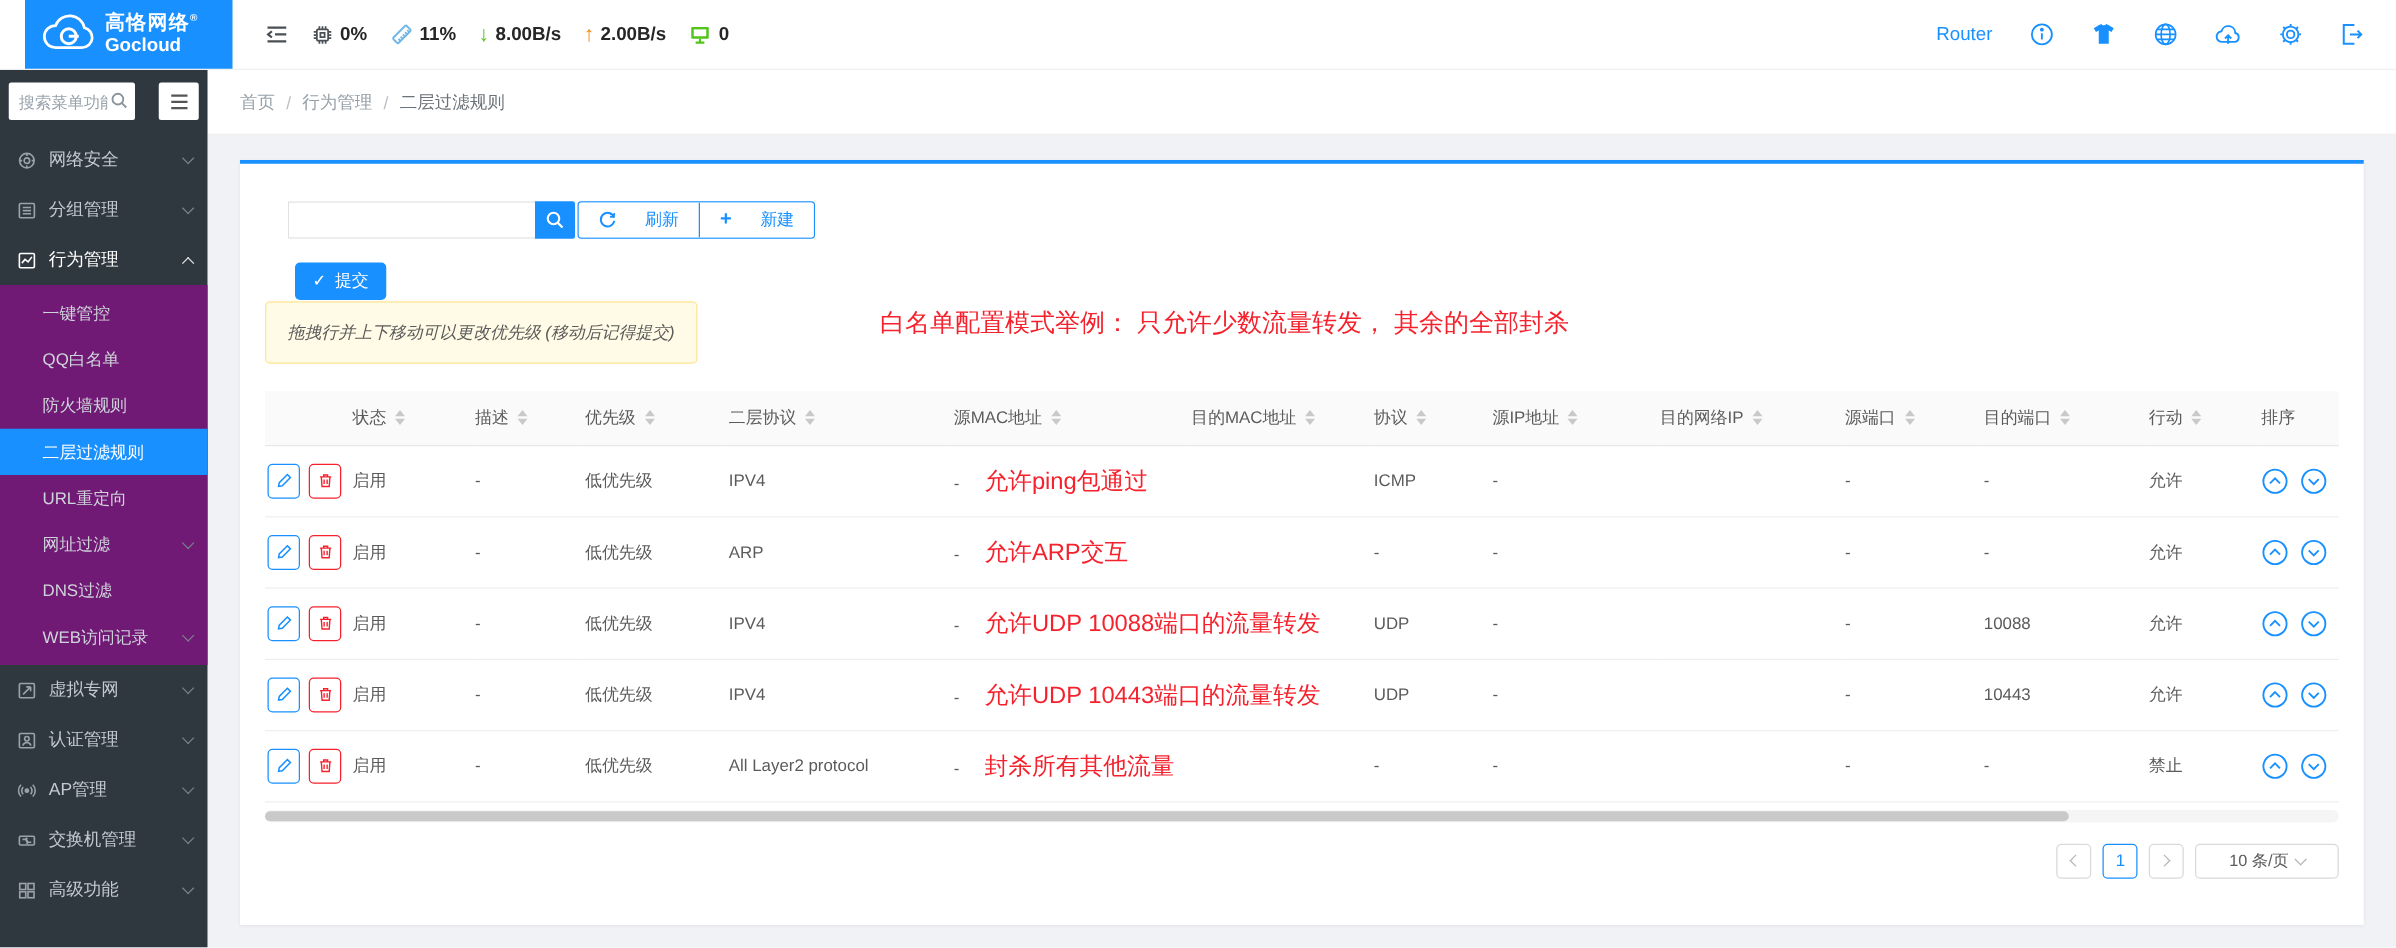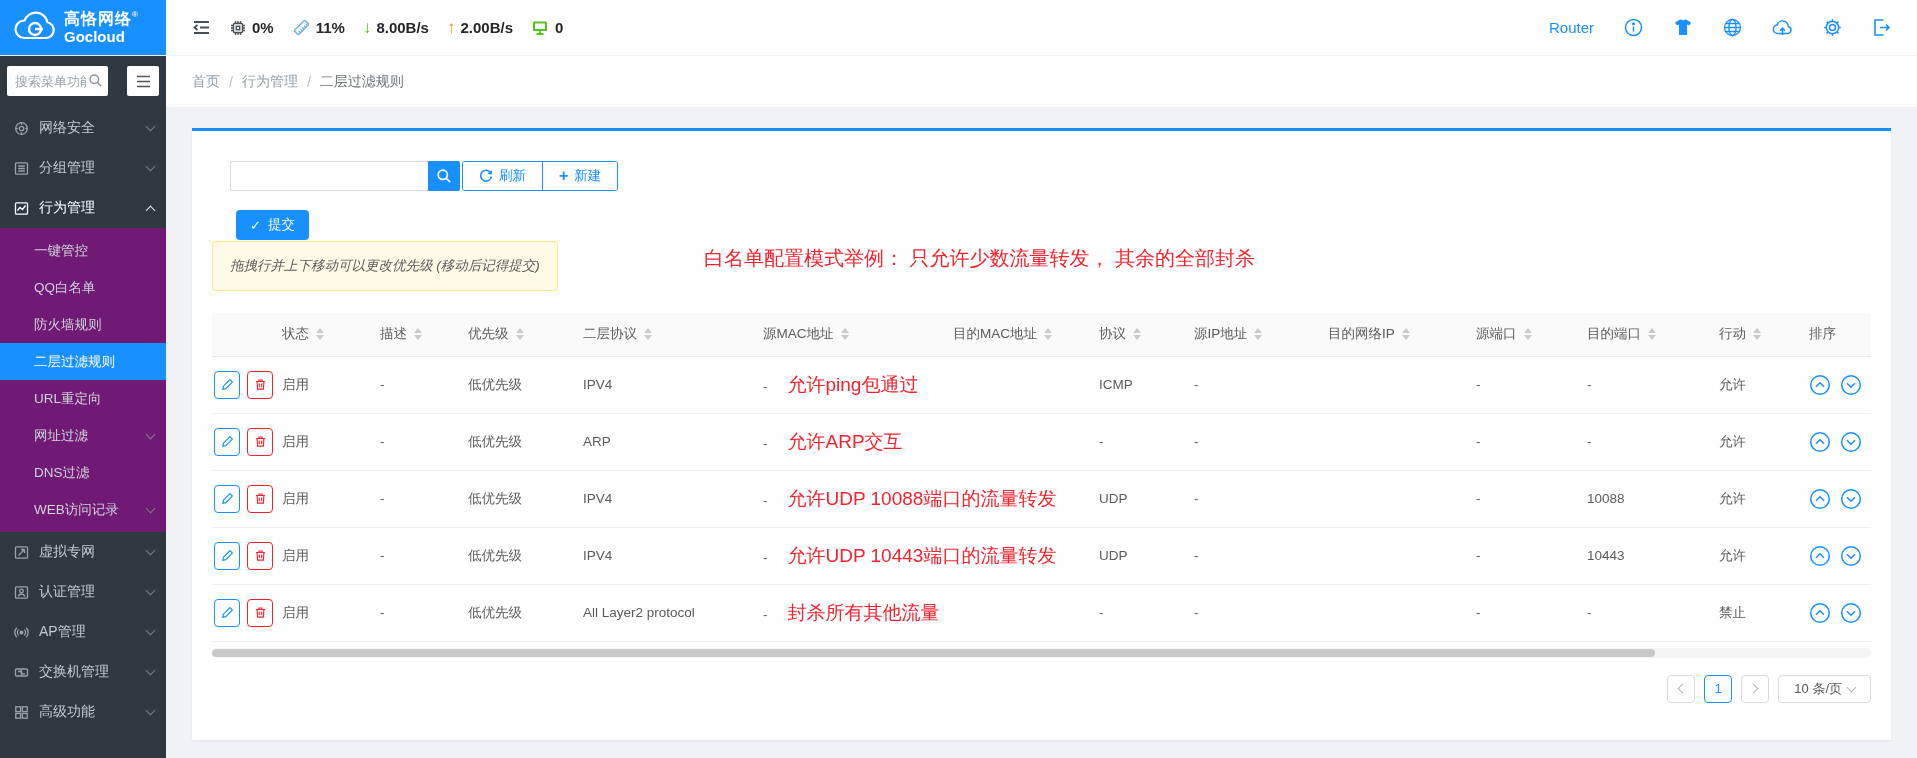--- a/index.html
+++ b/index.html
@@ -1,21 +1,21 @@
 <!DOCTYPE html>
 <html><head>
 <meta charset="utf-8">
 <style>
   * { box-sizing: border-box; margin: 0; padding: 0; }
   html,body { width:1917px; height:758px; overflow:hidden; }
   body { font-family:"Liberation Sans","DejaVu Sans",sans-serif; font-size:14px; color:#595959; background:#f0f2f5; position:relative; }
   svg { display:block; }
 
   
-  .topbar { position:absolute; top:0; left:0; right:0; height:56px; background:#fff; display:flex; align-items:stretch; border-bottom:1px solid #f0f0f0; z-index:20; }
+  .topbar { position:absolute; top:0; left:0; right:0; height:56px; background:#fff; display:flex; align-items:stretch; border-bottom:1px solid #f0f0f0; z-index:20;padding-left:20px; }
   .logo { width:166px; background:#1890ff; color:#fff; display:flex; align-items:center; padding-left:12px; flex:0 0 auto; }
   .logo-cloud { margin-right:6px; }
   .brand { line-height:1.15; font-weight:bold; }
   .brand .cn { font-size:16px; letter-spacing:1px; }
   .brand .en { font-size:15px; }
   .brand .reg { font-size:8px; vertical-align:top; }
   .topbar-left { display:flex; align-items:center; gap:18px; padding-left:26px; }
   .collapse-btn { cursor:pointer; }
   .stat { display:flex; align-items:center; gap:5px; color:#262626; font-weight:600; font-size:15px; }
   .arrow-down { color:#52c41a; font-weight:bold; font-size:17px; }
@@ -50,21 +50,21 @@
   .bc-item.current { color:#6b7278; cursor:default; }
   .bc-sep { color:#b9c0c6; margin:0 9px; }
 
   .card { position:relative; margin:20px 26px 0 26px; height:612px; background:#fff; border-top:3px solid #1890ff; box-shadow:0 1px 3px rgba(0,0,0,.06); padding:0 20px; }
 
   
   .toolbar { display:flex; margin:30px 0 0 18px; height:30px; }
   .search-input { width:198px; height:30px; border:1px solid #d9d9d9; border-right:none; border-radius:2px 0 0 2px; padding:0 8px; font-size:13px; outline:none; font-family:inherit; }
   .search-btn { width:32px; height:30px; background:#1890ff; border:none; border-radius:0 2px 2px 0; cursor:pointer; display:flex; align-items:center; justify-content:center; }
   .btn-group { display:flex; margin-left:2px; border:1px solid #1890ff; border-radius:3px; overflow:hidden; }
-  .gbtn { height:28px; background:#fff; border:none; color:#1890ff; font-size:13.5px; padding:0 16px; display:flex; align-items:center; gap:6px; cursor:pointer; font-family:inherit; }
+  .gbtn { height:28px; background:#fff; border:none; color:#1890ff; font-size:13.5px; padding:0 16px; display:flex; align-items:center; gap:23px; cursor:pointer; font-family:inherit; }
   .gbtn + .gbtn { border-left:1px solid #1890ff; }
   .plus-ic { font-size:16px; font-weight:bold; line-height:1; }
 
   .submit-row { margin:19px 0 0 24px; }
   .submit-btn { height:30px; min-width:66px; background:#1890ff; color:#fff; border:none; border-radius:4px; font-size:13.5px; padding:0 14px; display:inline-flex; align-items:center; gap:7px; cursor:pointer; font-family:inherit; }
   .check-ic { font-size:13px; }
 
   .notice-row { margin-top:1px; }
   .notice-box { display:inline-block; background:#fffbe6; border:1px solid #ffe58f; border-radius:4px; padding:15px 17px; font-size:13.5px; color:#5a5a5a;font-style:italic; }
 
@@ -89,21 +89,21 @@
 
   .hscroll { height:10px; background:#f5f5f5; position:relative; margin-top:6px; border-radius:5px; }
   .hscroll .thumb { position:absolute; left:0; top:1px; height:8px; width:87%; background:#c9c9c9; border-radius:4px; cursor:pointer; }
 
   .pagination { display:flex; justify-content:flex-end; align-items:center; gap:9px; margin-top:17px; }
   .pg-btn { width:28px; height:28px; border:1px solid #d9d9d9; background:#fff; border-radius:4px; display:flex; align-items:center; justify-content:center; cursor:pointer; }
   .pg-chev { width:7px; height:7px; border-right:1.5px solid #b5b5b5; border-bottom:1.5px solid #b5b5b5; }
   .pg-chev.left { transform:rotate(135deg); margin-left:3px; }
   .pg-chev.right { transform:rotate(-45deg); margin-right:3px; }
   .pg-num { width:28px; height:28px; border:1px solid #1890ff; color:#1890ff; background:#fff; border-radius:4px; display:flex; align-items:center; justify-content:center; font-size:13.5px; cursor:pointer; }
-  .pg-size { height:28px; border:1px solid #d9d9d9; background:#fff; border-radius:4px; display:flex; align-items:center; gap:6px; padding:0 15px; font-size:13px; color:#5b5b5b; cursor:pointer; }
+  .pg-size { height:28px; border:1px solid #d9d9d9; background:#fff; border-radius:4px; display:flex; align-items:center; gap:6px; padding:0 26px; font-size:13px; color:#5b5b5b; cursor:pointer; }
   .pg-size .chev { border-color:#b5b5b5; margin-top:-2px; }
 </style>
 </head>
 <body>
 
 <div class="topbar">
   <div class="logo">
     <span class="logo-cloud">
       <svg width="46" height="34" viewBox="0 0 46 34" fill="none" stroke="#fff" stroke-width="2.2">
         <path d="M12 27 h22 a8 8 0 0 0 1.5-15.8 A12 12 0 0 0 12.5 9.5 A8.5 8.5 0 0 0 12 27 Z"></path>

